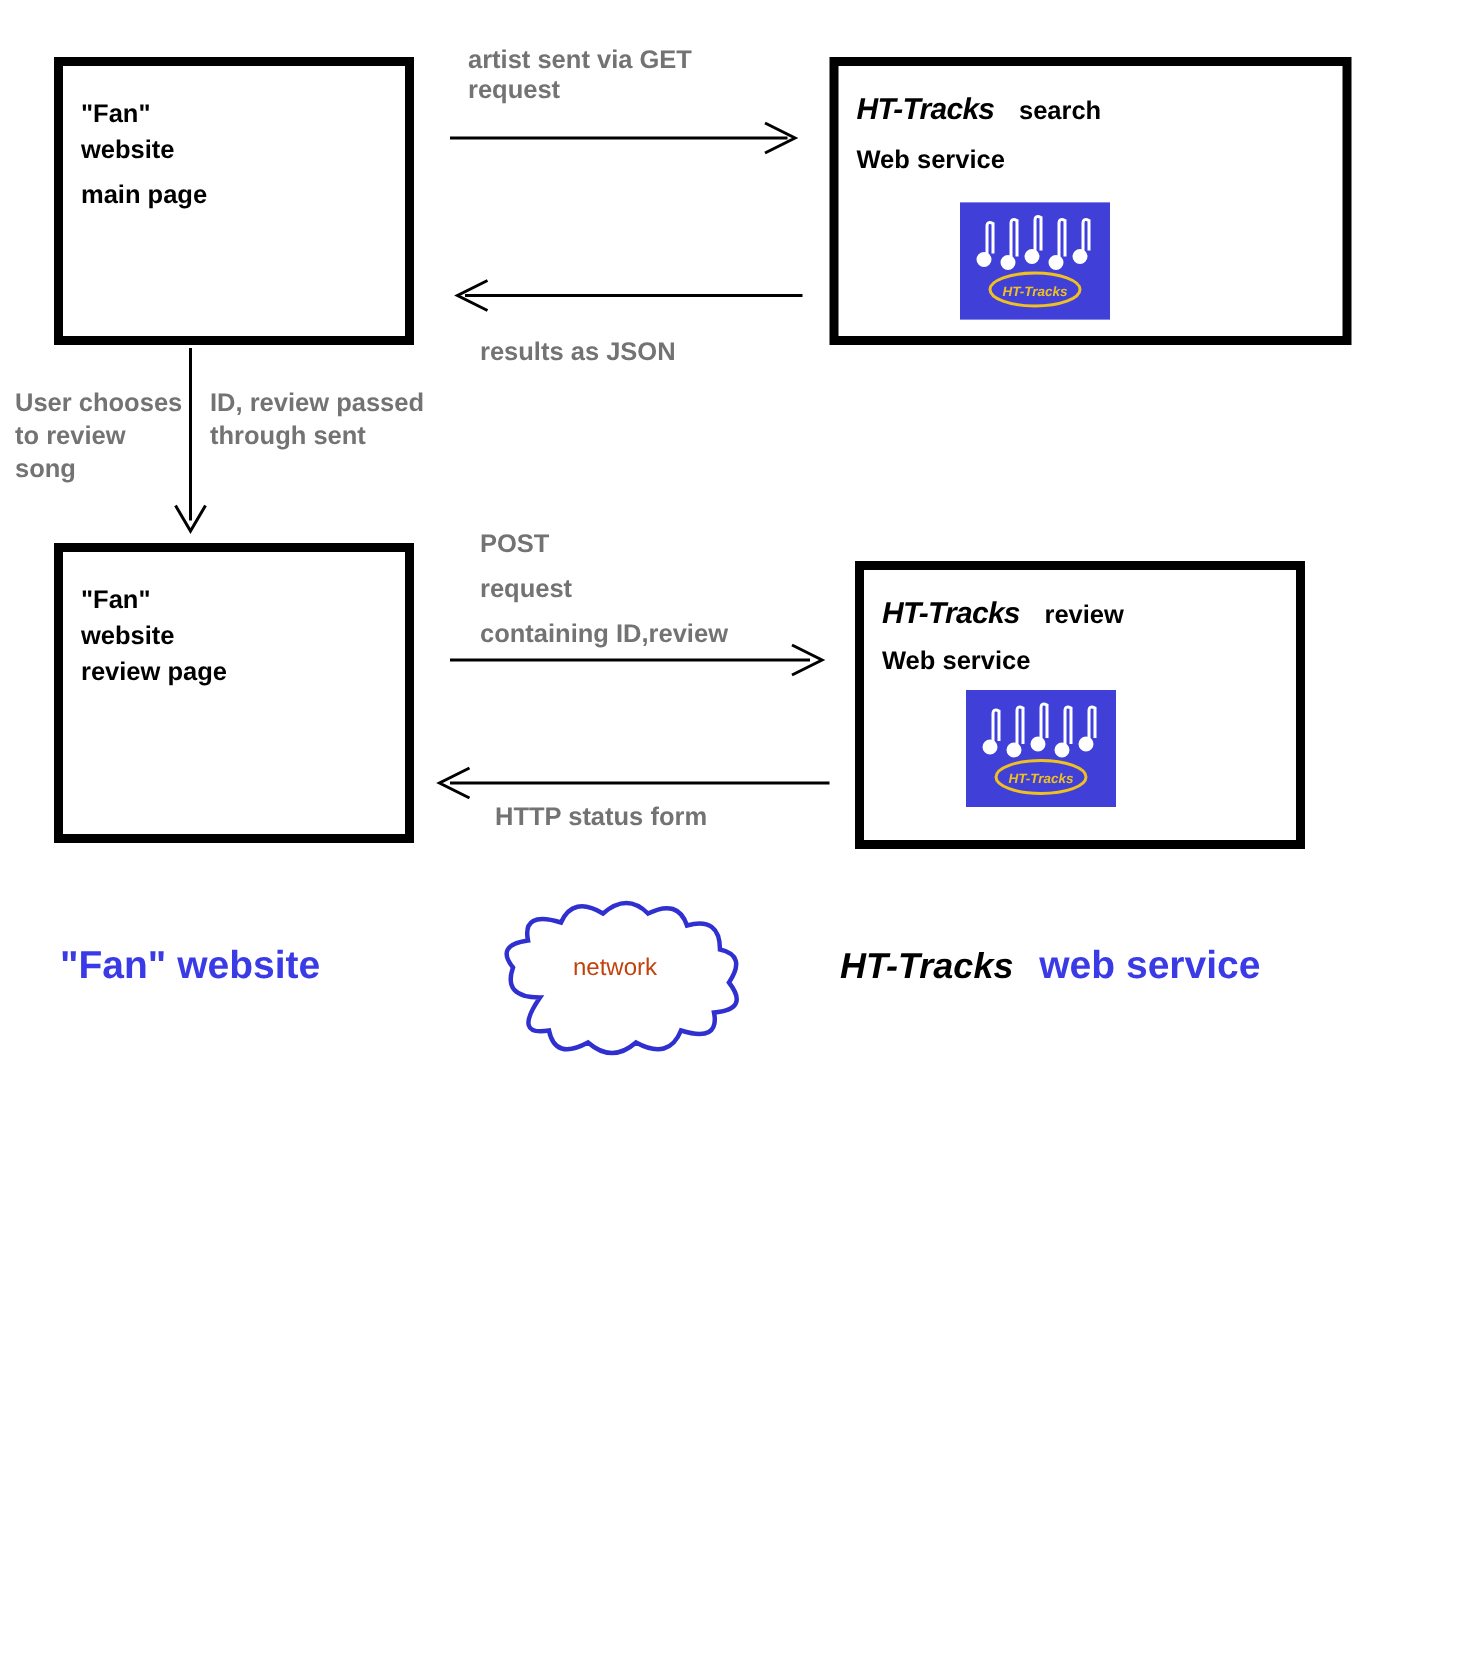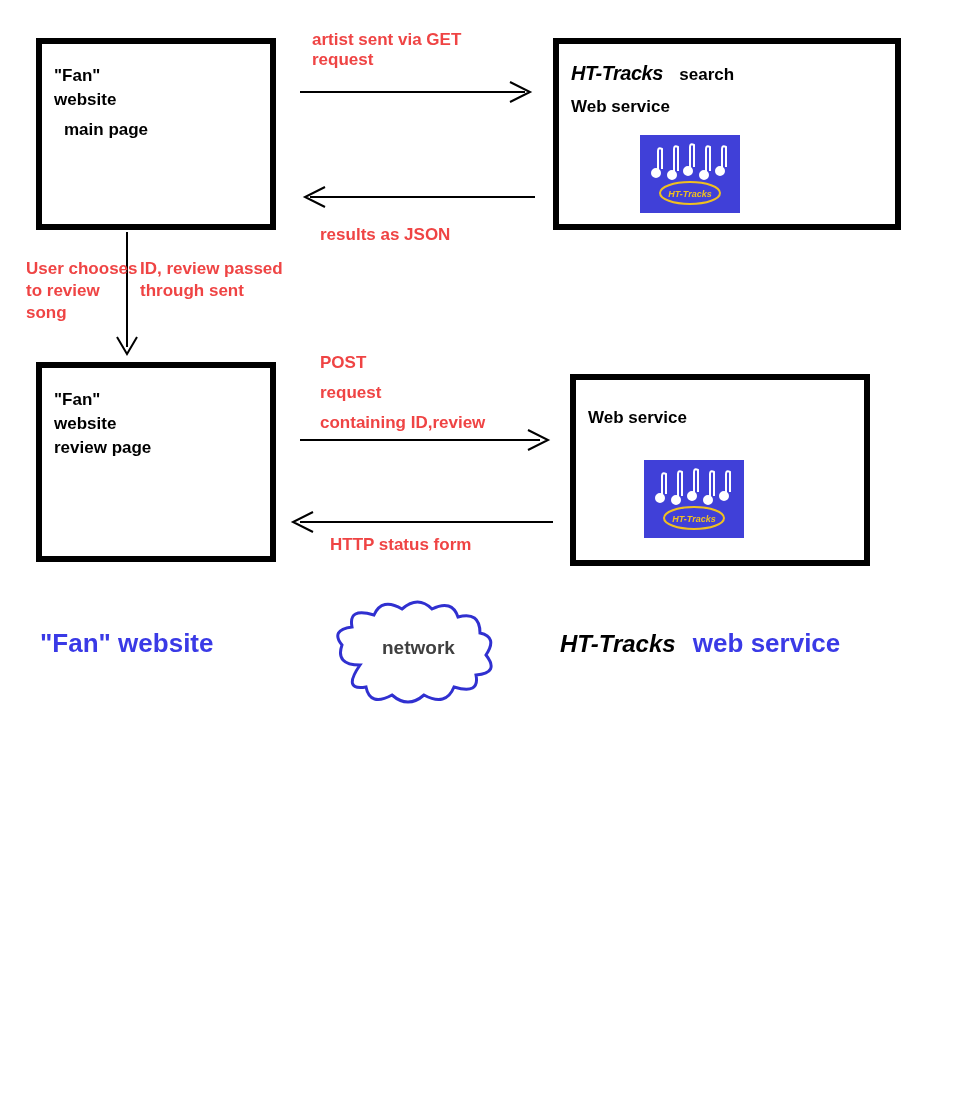--- a/index.html
+++ b/index.html
@@ -27,21 +27,21 @@
   .httracks {
     font-family: "Arial Black", Arial, sans-serif;
     font-style: italic;
     font-weight: 900;
     letter-spacing: -0.5px;
   }
   .label {
     position: absolute;
     font-size: 17px;
     font-weight: bold;
-    color: #ef4444;
+    color: #737373;
     white-space: pre;
   }
   .legend-blue {
     position: absolute;
     font-size: 26px;
     font-weight: bold;
     color: #3a3ae6;
   }
   .legend-black {
     font-family: "Arial Black", Arial, sans-serif;
@@ -55,36 +55,36 @@
     width: 100px;
     height: 78px;
     background: #4040d8;
   }
   .logo svg { display:block; }
   .cloud-wrap {
     position: absolute;
   }
   .cloud-label {
     position: absolute;
-    font-size: 19px;
-    font-weight: bold;
-    color: #404040;
+    font-size: 16px;
+    font-weight: normal;
+    color: #c2410c;
   }
   svg.arrow {
     position: absolute;
     overflow: visible;
   }
 </style>
 </head>
 <body>
 
 <div class="box" style="left:36px; top:38px; width:240px; height:192px;">
   <div class="line">"Fan"</div>
   <div class="line">website</div>
-  <div class="line" style="margin-top:10px; margin-left:10px;">main page</div>
+  <div class="line" style="margin-top:10px; ">main page</div>
 </div>
 
 <div class="box" style="left:553px; top:38px; width:348px; height:192px;">
   <div style="margin-top:0;">
     <span class="httracks" style="font-size:20px;">HT-Tracks</span>
     <span class="line" style="margin-left:12px;">search</span>
   </div>
   <div class="line" style="margin-top:12px;">Web service</div>
 </div>
 
@@ -118,33 +118,37 @@
 <svg class="arrow" style="left:300px; top:185px;" width="240" height="30">
   <line x1="10" y1="12" x2="235" y2="12" stroke="#000" stroke-width="2"></line>
   <polyline points="25,2 5,12 25,22" fill="none" stroke="#000" stroke-width="2"></polyline>
 </svg>
 <div class="label" style="left:320px; top:210px;margin-top:15px;">results as JSON</div>
 
 <svg class="arrow" style="left:115px; top:232px;" width="30" height="128">
   <line x1="12" y1="0" x2="12" y2="115" stroke="#000" stroke-width="2"></line>
   <polyline points="2,105 12,122 22,105" fill="none" stroke="#000" stroke-width="2"></polyline>
 </svg>
-<div class="label" style="left:26px; top:258px; line-height:22px;">User chooses
+<div class="label" style="left:10px; top:258px; line-height:22px;">User chooses
 to review
 song</div>
 <div class="label" style="left:140px; top:258px; line-height:22px;">ID, review passed
 through sent</div>
 
 <div class="box" style="left:36px; top:362px; width:240px; height:200px;">
   <div class="line">"Fan"</div>
   <div class="line">website</div>
   <div class="line" style="margin-top:3px;">review page</div>
 </div>
 
 <div class="box" style="left:570px; top:374px; width:300px; height:192px;">
+  <div>
+    <span class="httracks" style="font-size:20px;">HT-Tracks</span>
+    <span class="line" style="margin-left:12px;">review</span>
+  </div>
   <div class="line" style="margin-top:10px;">Web service</div>
 </div>
 
 <div class="logo" style="left:644px; top:460px;">
   <svg width="100" height="78" viewBox="0 0 100 78">
     <rect width="100" height="78" fill="#4040d8"></rect>
     <g stroke="#ffffff" stroke-width="2" fill="#ffffff">
       <path d="M18 38 L18 16 Q18 12 22 14 L22 34" fill="none"></path>
       <circle cx="16" cy="38" r="4"></circle>
       <path d="M34 40 L34 14 Q34 10 38 12 L38 36" fill="none"></path>

